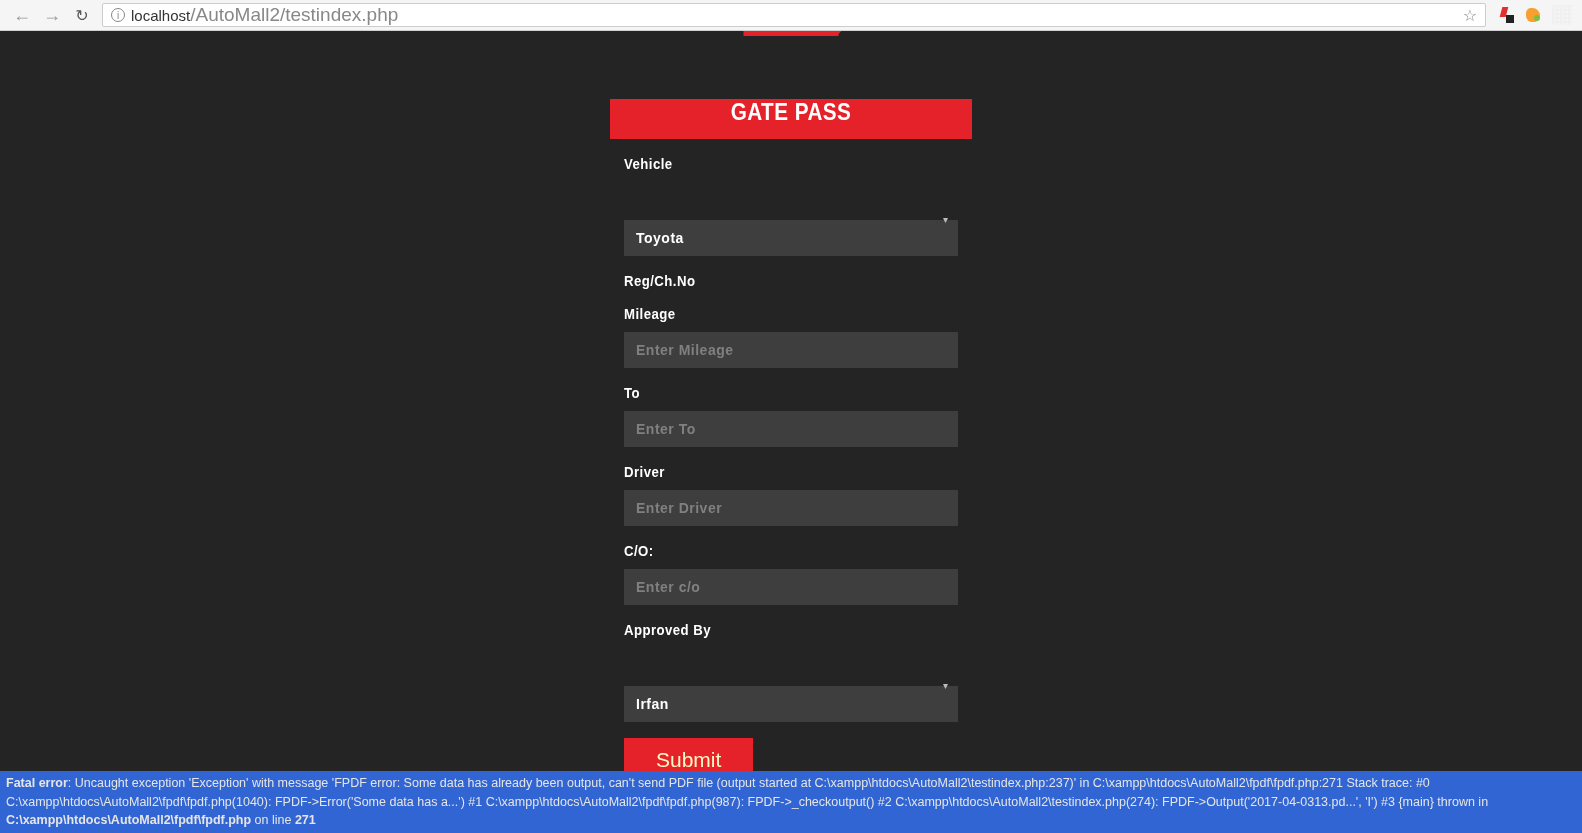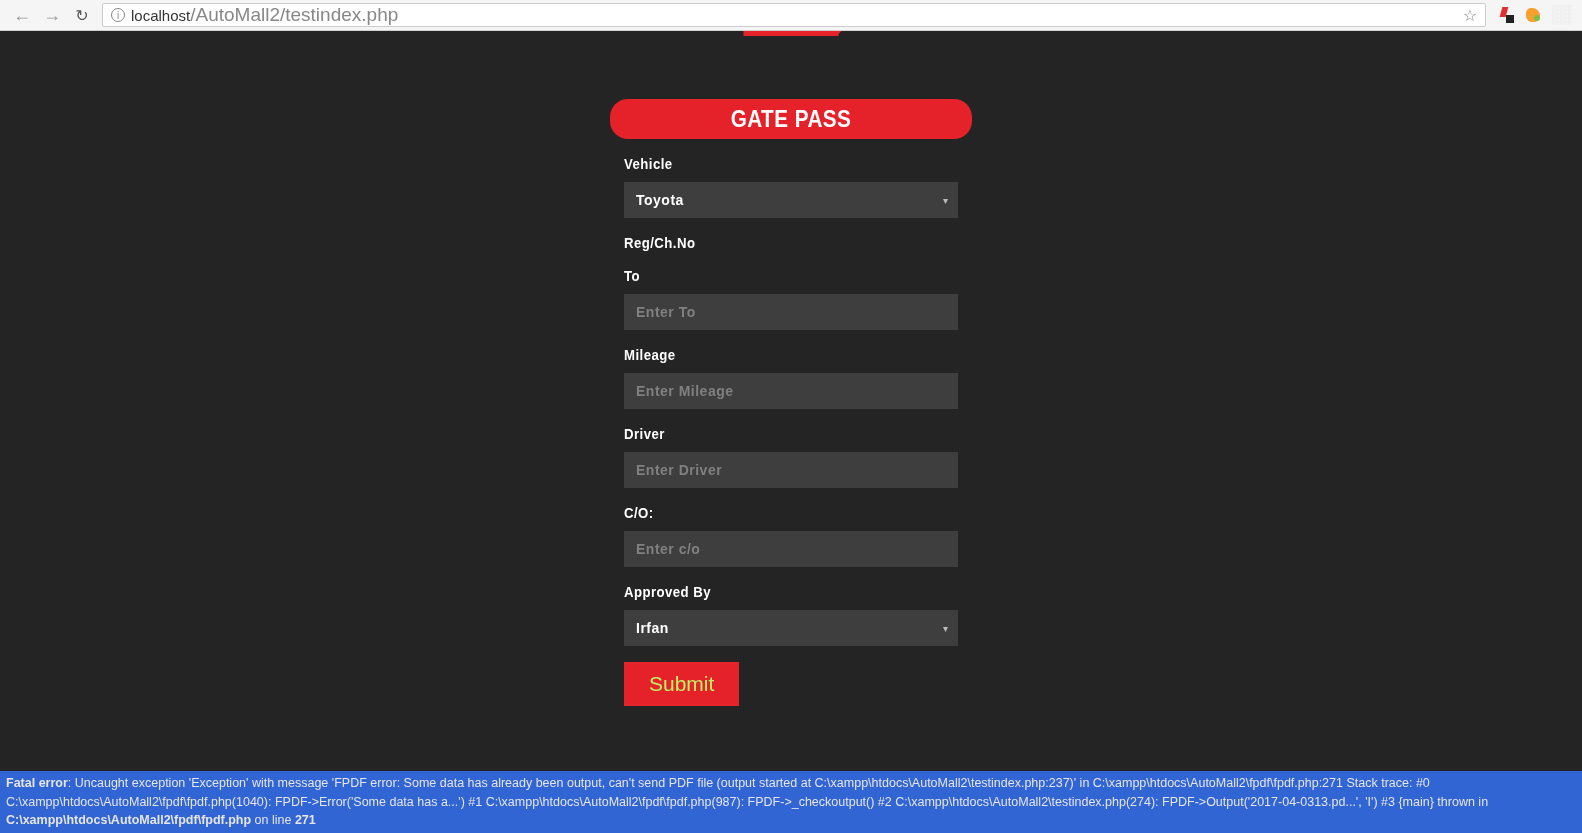--- a/index.html
+++ b/index.html
@@ -165,23 +165,22 @@
 }
 .form-container {
   width: 362px;
   margin: 68px auto 0;
   position: relative;
 }
 .form-header {
   background: #e52129;
   height: 40px;
   display: flex;
-  align-items: center;
+  align-items: flex-start;
   justify-content: center;
-  border-radius: 18px;
 }
 .form-header-text {
   color: #fff;
   font-size: 23px;
   font-weight: 900;
   letter-spacing: 0.5px;
   font-family: 'Arial Black', Arial, sans-serif;
   transform: scaleX(0.9);
 }
 .form-body {
@@ -228,39 +227,40 @@
   padding: 0 30px 0 12px;
   color: #fff;
   font-size: 14px;
   font-weight: 900;
   font-family: 'Arial Black', Arial, sans-serif;
   letter-spacing: 0.5px;
   outline: none;
   appearance: none;
   -webkit-appearance: none;
   position: relative;
+  margin-top: 38px;
 }
 .select-wrapper {
   position: relative;
 }
 .select-wrapper::after {
   content: '▾';
   position: absolute;
   right: 10px;
   top: 50%;
   transform: translateY(-50%);
   color: #bbb;
   font-size: 10px;
   pointer-events: none;
 }
 .submit-btn {
   background: #e52129;
-  color: #bef264;
+  color: #fef9c3;
   border: none;
-  padding: 10px 25px;
+  padding: 10px 32px;
   font-size: 21px;
   cursor: pointer;
   font-family: Arial, sans-serif;
 }
 .error-block {
   position: absolute;
   bottom: 0;
   left: 0;
   right: 0;
   background: #3165d4;
@@ -310,27 +310,27 @@
             <option>Toyota</option>
           </select>
         </div>
       </div>
 
       <div class="form-group">
         <label class="form-label">Reg/Ch.No</label>
       </div>
 
       <div class="form-group">
+        <label class="form-label">Mileage</label>
+        <input type="text" class="form-control" placeholder="Enter Mileage" style="">
+      </div>
+
+      <div class="form-group">
         <label class="form-label">To</label>
         <input type="text" class="form-control" placeholder="Enter To" style="">
-      </div>
-
-      <div class="form-group">
-        <label class="form-label">Mileage</label>
-        <input type="text" class="form-control" placeholder="Enter Mileage" style="">
       </div>
 
       <div class="form-group">
         <label class="form-label">Driver</label>
         <input type="text" class="form-control" placeholder="Enter Driver" style="">
       </div>
 
       <div class="form-group">
         <label class="form-label">C/O:</label>
         <input type="text" class="form-control" placeholder="Enter c/o" style="">

